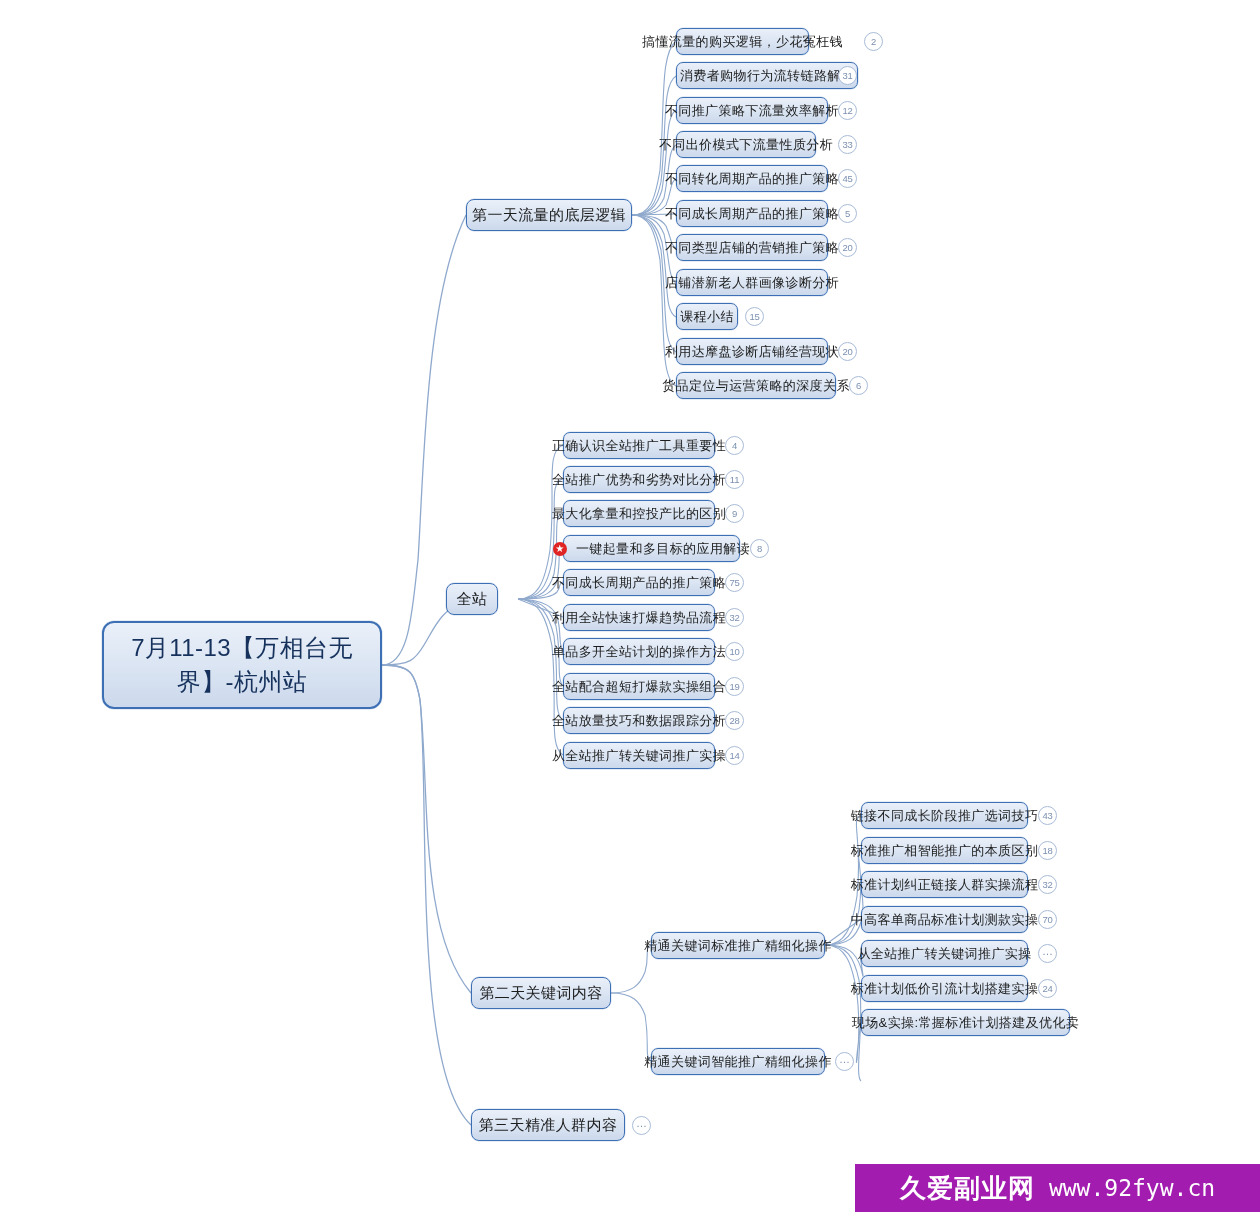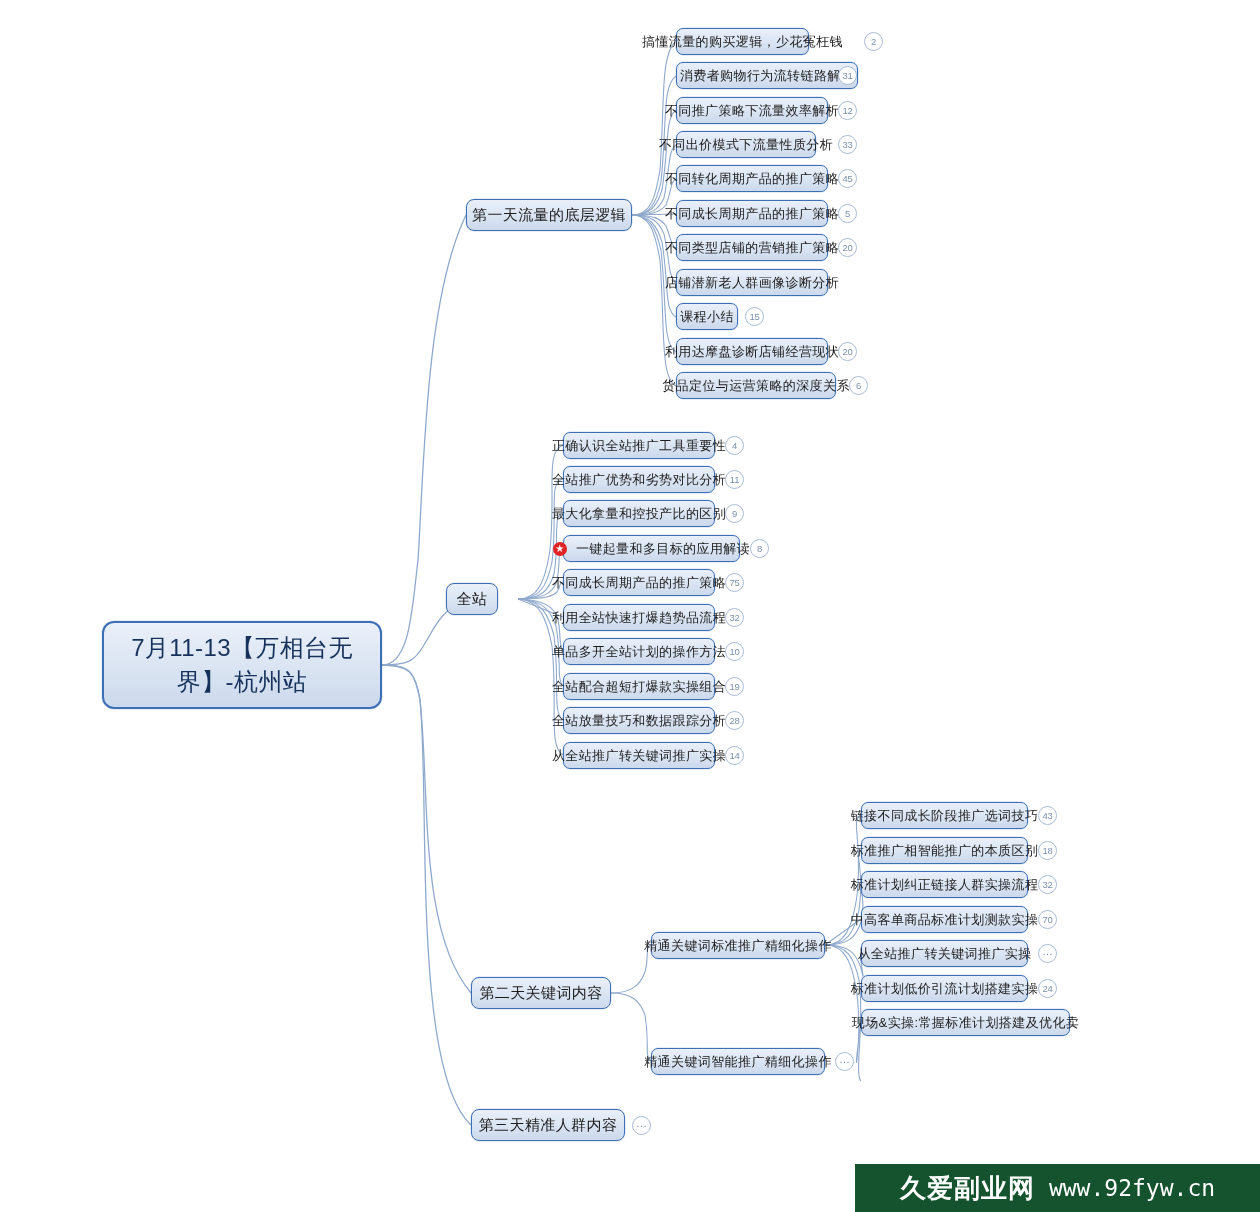--- a/index.html
+++ b/index.html
@@ -83,21 +83,21 @@
     display: flex;
     align-items: center;
     justify-content: center;
     letter-spacing: -0.2px;
   }
   .badge.dots { font-size: 11px; line-height: 4px; padding-bottom: 6px; }
   #watermark {
     position: absolute;
     right: 0; bottom: 0;
     width: 405px; height: 48px;
-    background: #14532d;
+    background: #a21caf;
     display: flex;
     align-items: center;
     justify-content: center;
     gap: 14px;
   }
   #watermark .wm-cn {
     color: #ffffff;
     font-size: 26px;
     font-weight: bold;
     letter-spacing: 1px;

